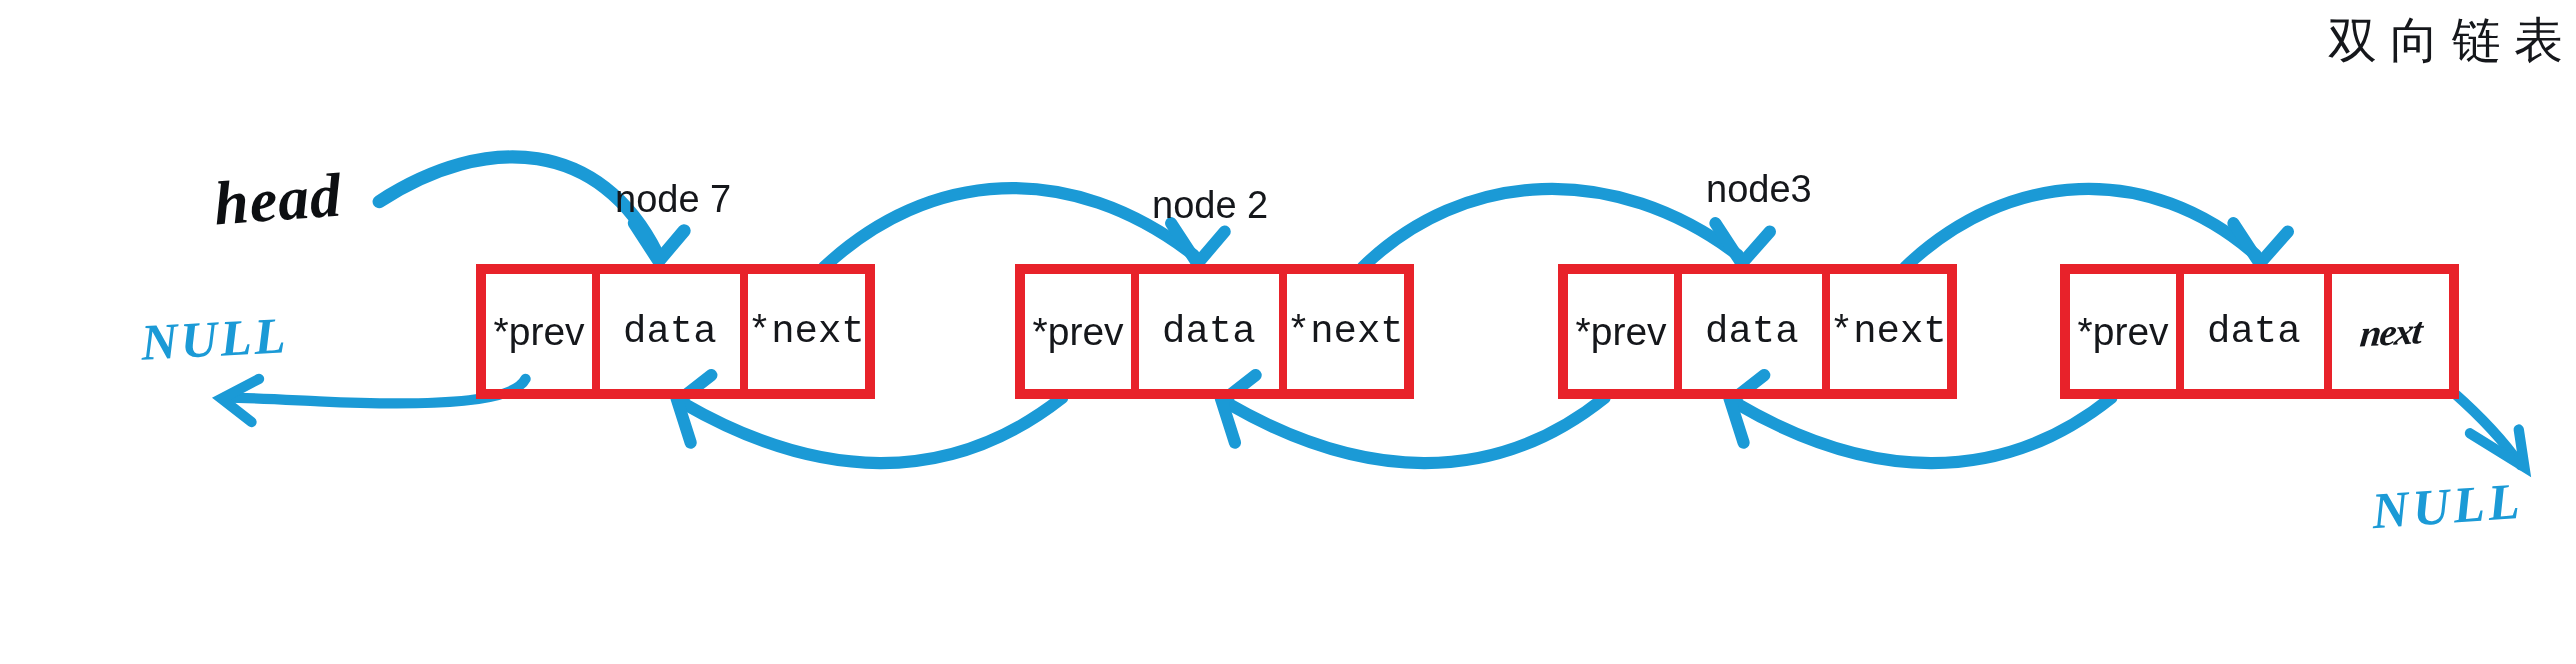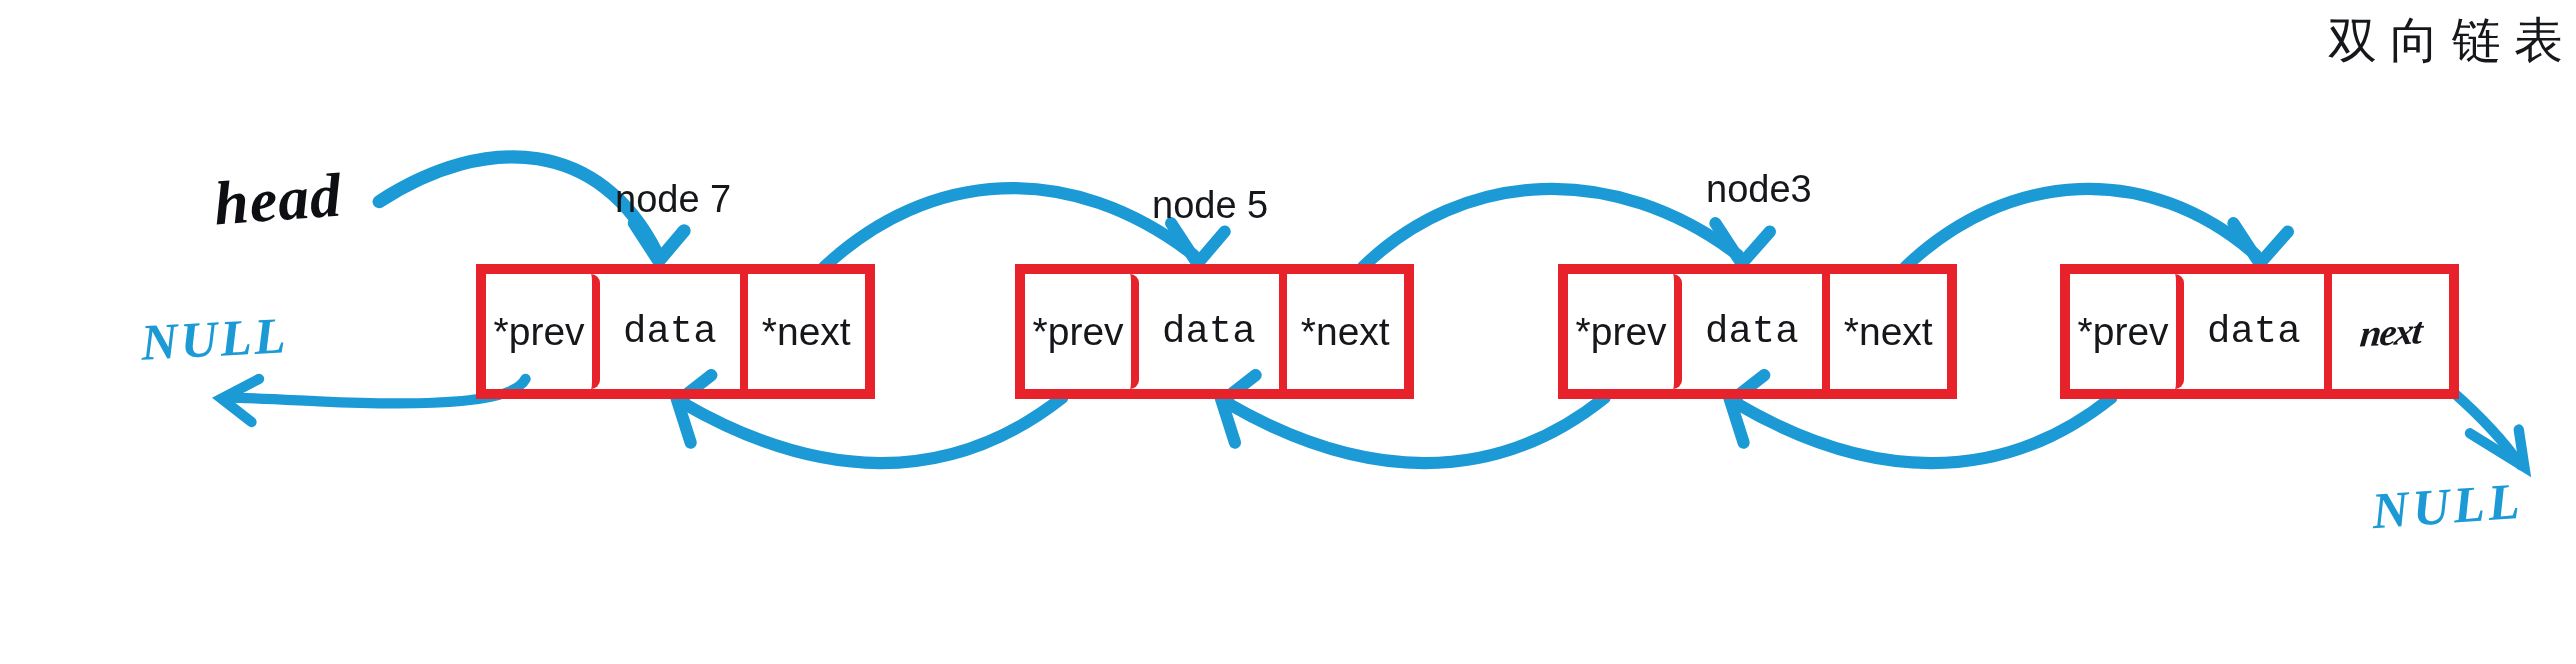--- a/index.html
+++ b/index.html
@@ -7,23 +7,23 @@
        font-family:"Liberation Sans",sans-serif;color:#14161a;}
   #stage{position:absolute;left:0;top:0;width:2576px;height:664px;}
   #title{position:absolute;left:0;top:7.5px;width:2576px;text-align:right;
          font-size:49px;letter-spacing:13px;color:#15171b;
          font-family:"DejaVu Sans",sans-serif;font-weight:400;}
   .node{position:absolute;top:264px;width:399px;height:135px;
         border:10.3px solid #e8222a;box-sizing:border-box;background:transparent;
         display:flex;}
   .cell{position:relative;display:flex;align-items:center;justify-content:center;
         font-size:39px;color:#15171b;font-family:"Liberation Sans",sans-serif;}
-  .cell.prev{flex:0 0 28%;border-right:8.4px solid #e8222a;border-radius:9px;}
+  .cell.prev{flex:0 0 28%;border-right:8.4px solid #e8222a;}
   .cell.data{flex:1 1 auto;border-right:8.4px solid #e8222a;font-family:Liberation Mono, monospace;}
-  .cell.next{flex:0 0 31%;}
+  .cell.next{flex:0 0 31%;font-family:Liberation Mono, monospace;}
   .cell.hand{font-family:"Liberation Serif",serif;font-style:italic;
              font-weight:700;font-size:38px;letter-spacing:-1.9px;
              transform:skewX(-9deg) rotate(-3deg);}
   .nodelabel{position:absolute;font-size:38px;color:#15171b;
              font-family:"Liberation Sans",sans-serif;white-space:nowrap;}
   .ink{position:absolute;white-space:nowrap;font-family:"Liberation Serif",serif;
        font-style:italic;font-weight:700;}
   #head-ink{left:214px;top:164px;font-size:62px;color:#0d0f12;
             letter-spacing:0.9px;transform:rotate(-4deg);}
   #null-left{left:141px;top:310px;font-size:51px;color:#1b9ad6;
@@ -85,21 +85,21 @@
       <path class="arc" d="M 1880 400 L 1844 428 L 1858 472"></path>
     </g>
 
     <g>
       <path class="arc thin" d="M 2614 418 C 2648 448 2668 470 2686 496"></path>
       <path class="arc thin" d="M 2632 462 L 2690 498 L 2684 458"></path>
     </g>
   </svg>
 
   <div class="nodelabel" style="left:615px;top:178px;">node 7</div>
-  <div class="nodelabel" style="left:1152px;top:184px;">node 5</div>
+  <div class="nodelabel" style="left:1152px;top:184px;">node 2</div>
   <div class="nodelabel" style="left:1706px;top:168px;">node3</div>
 
   <div class="node" style="left:476px;">
     <div class="cell prev">*prev</div>
     <div class="cell data">data</div>
     <div class="cell next">*next</div>
   </div>
 
   <div class="node" style="left:1015px;">
     <div class="cell prev">*prev</div>

